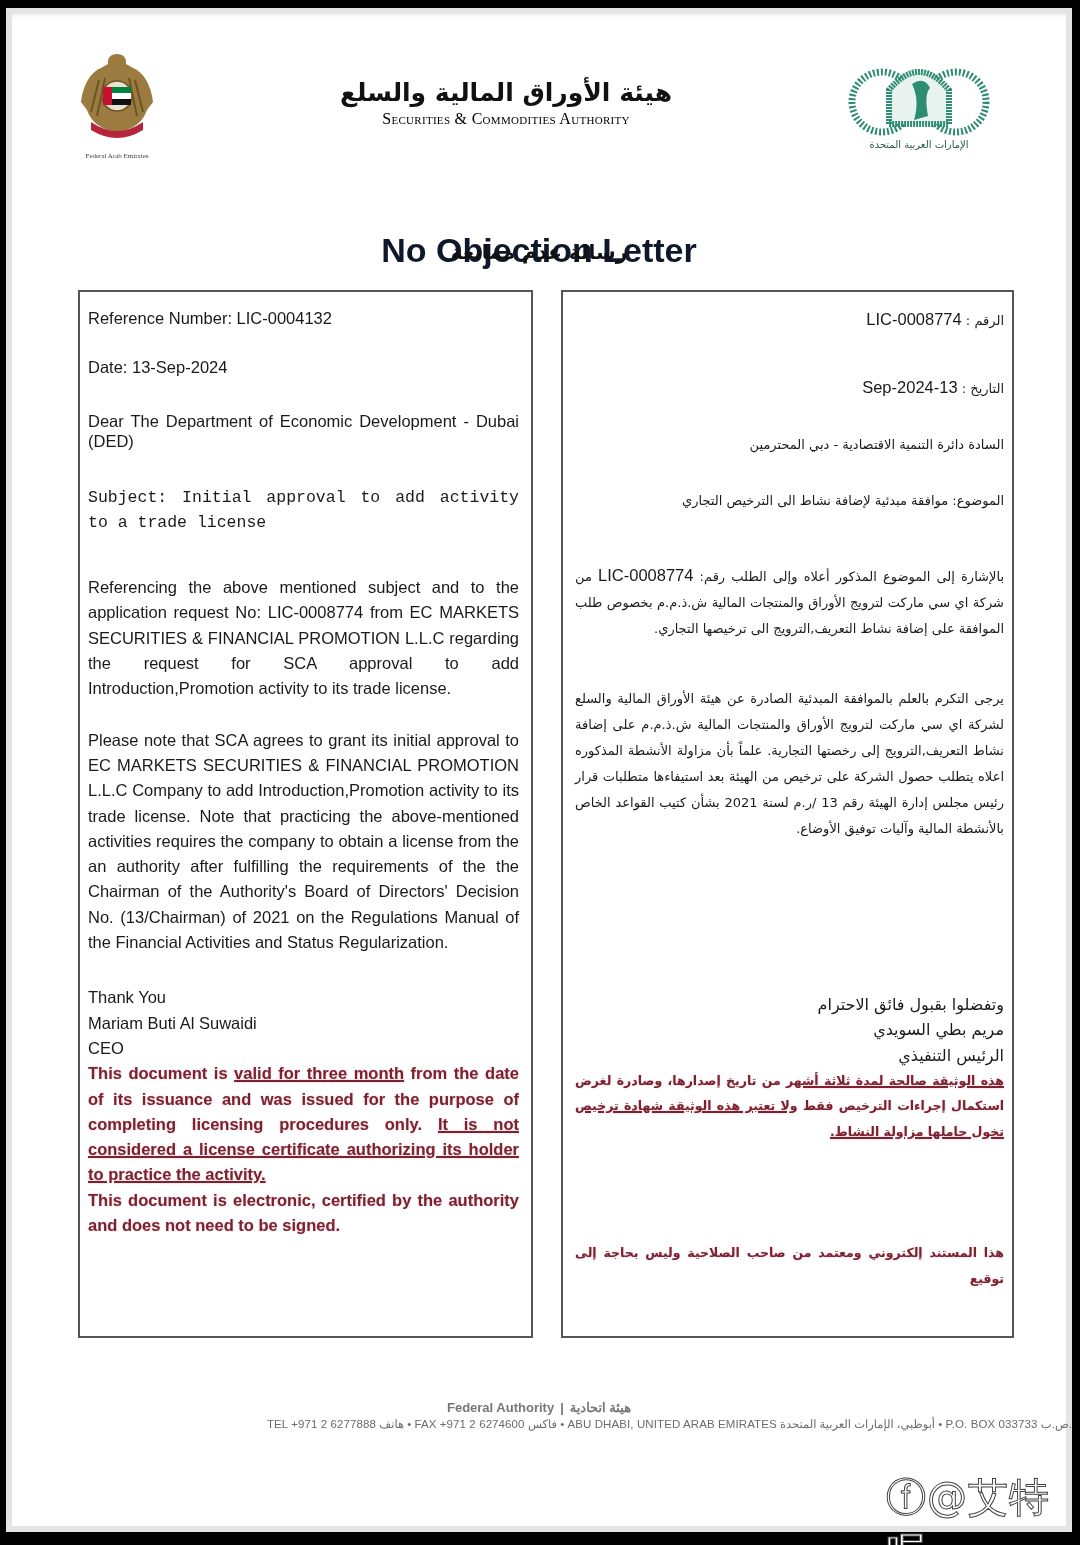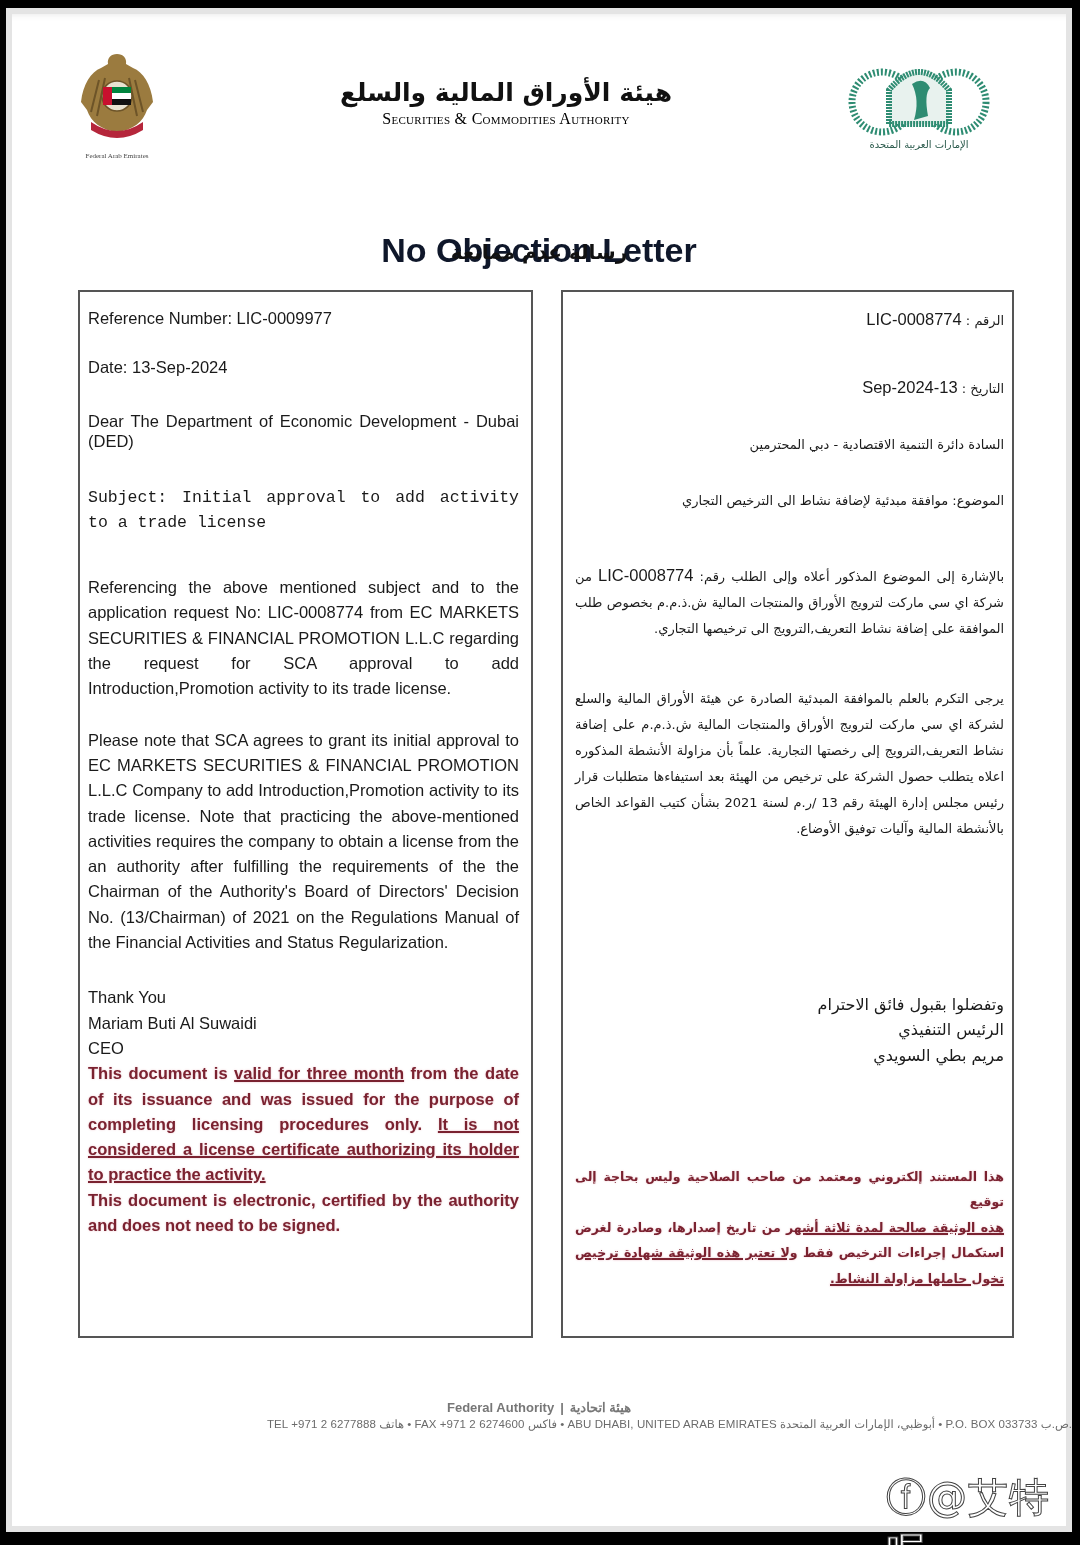--- a/index.html
+++ b/index.html
@@ -90,21 +90,21 @@
       <path d="M45 70 L45 36 Q75 0 105 36 L105 70 Z" fill="#e8f2ee" stroke="#2e8c72" stroke-width="6" stroke-dasharray="2 1"></path>
       <path d="M68 30 Q80 22 86 34 Q80 40 84 62 L70 66 Q76 46 68 30 Z" fill="#2e8c72"></path>
       <text x="75" y="94" text-anchor="middle" font-size="10" fill="#2b5a4c" font-family="DejaVu Sans, sans-serif">الإمارات العربية المتحدة</text>
     </svg>
   </div>
 
   <div class="title-en">No Objection Letter</div>
   <div class="title-ar">رسالة عدم ممانعة</div>
 
   <div class="col col-en">
-    <p class="gap-ref">Reference Number: LIC-0009977</p>
+    <p class="gap-ref">Reference Number: LIC-0004132</p>
     <p class="gap-date">Date: 13-Sep-2024</p>
     <p class="dear">Dear The Department of Economic Development - Dubai (DED)</p>
     <p class="subject">Subject: Initial approval to add activity to a trade license</p>
     <p class="para1">Referencing the above mentioned subject and to the application request No: LIC-0008774 from EC MARKETS SECURITIES &amp; FINANCIAL PROMOTION L.L.C regarding the request for SCA approval to add Introduction,Promotion activity to its trade license.</p>
     <p class="para2">Please note that SCA agrees to grant its initial approval to EC MARKETS SECURITIES &amp; FINANCIAL PROMOTION L.L.C Company to add Introduction,Promotion activity to its trade license. Note that practicing the above-mentioned activities requires the company to obtain a license from the an authority after fulfilling the requirements of the the Chairman of the Authority's Board of Directors' Decision No. (13/Chairman) of 2021 on the Regulations Manual of the Financial Activities and Status Regularization.</p>
     <div class="sig">
       <div>Thank You</div>
       <div>Mariam Buti Al Suwaidi</div>
       <div>CEO</div>
     </div>
@@ -114,25 +114,25 @@
 
   <div class="col col-ar">
     <p class="r-ref"><span>الرقم : </span><span class="ltr-num">LIC-0008774</span></p>
     <p class="r-date"><span>التاريخ : </span><span class="ltr-num">Sep-2024-13</span></p>
     <p class="r-dear">السادة دائرة التنمية الاقتصادية - دبي المحترمين</p>
     <p class="r-subj">الموضوع: موافقة مبدئية لإضافة نشاط الى الترخيص التجاري</p>
     <p class="r-p1"><span>بالإشارة إلى الموضوع المذكور أعلاه وإلى الطلب رقم: </span><span class="ltr-num">LIC-0008774</span><span> من شركة اي سي ماركت لترويج الأوراق والمنتجات المالية ش.ذ.م.م بخصوص طلب الموافقة على إضافة نشاط التعريف,الترويج الى ترخيصها التجاري.</span></p>
     <p class="r-p2">يرجى التكرم بالعلم بالموافقة المبدئية الصادرة عن هيئة الأوراق المالية والسلع لشركة اي سي ماركت لترويج الأوراق والمنتجات المالية ش.ذ.م.م على إضافة نشاط التعريف,الترويج إلى رخصتها التجارية. علماً بأن مزاولة الأنشطة المذكوره اعلاه يتطلب حصول الشركة على ترخيص من الهيئة بعد استيفاءها متطلبات قرار رئيس مجلس إدارة الهيئة رقم 13 /ر.م لسنة 2021 بشأن كتيب القواعد الخاص بالأنشطة المالية وآليات توفيق الأوضاع.</p>
     <div class="r-sig">
       <div>وتفضلوا بقبول فائق الاحترام</div>
+      <div>مريم بطي السويدي</div>
       <div>الرئيس التنفيذي</div>
-      <div>مريم بطي السويدي</div>
     </div>
+    <p class="red"><span class="u">هذه الوثيقة صالحة لمدة ثلاثة أشهر</span><span> من تاريخ إصدارها، وصادرة لغرض استكمال إجراءات الترخيص فقط </span><span class="u">ولا تعتبر هذه الوثيقة شهادة ترخيص تخول حاملها مزاولة النشاط.</span></p>
     <p class="red r-red2">هذا المستند إلكتروني ومعتمد من صاحب الصلاحية وليس بحاجة إلى توقيع</p>
-    <p class="red"><span class="u">هذه الوثيقة صالحة لمدة ثلاثة أشهر</span><span> من تاريخ إصدارها، وصادرة لغرض استكمال إجراءات الترخيص فقط </span><span class="u">ولا تعتبر هذه الوثيقة شهادة ترخيص تخول حاملها مزاولة النشاط.</span></p>
   </div>
 
   <div class="footer">
     <div class="footer-auth">
       <span>Federal Authority</span><span class="bar">|</span><span>هيئة اتحادية</span>
     </div>
     <div class="footer-line footer-line1">TEL +971 2 6277888 هاتف • FAX +971 2 6274600 فاكس • ABU DHABI, UNITED ARAB EMIRATES أبوظبي، الإمارات العربية المتحدة • P.O. BOX 033733 ص.ب.</div>
   </div>
 
   <div class="watermark">ⓕ@艾特喔</div>

